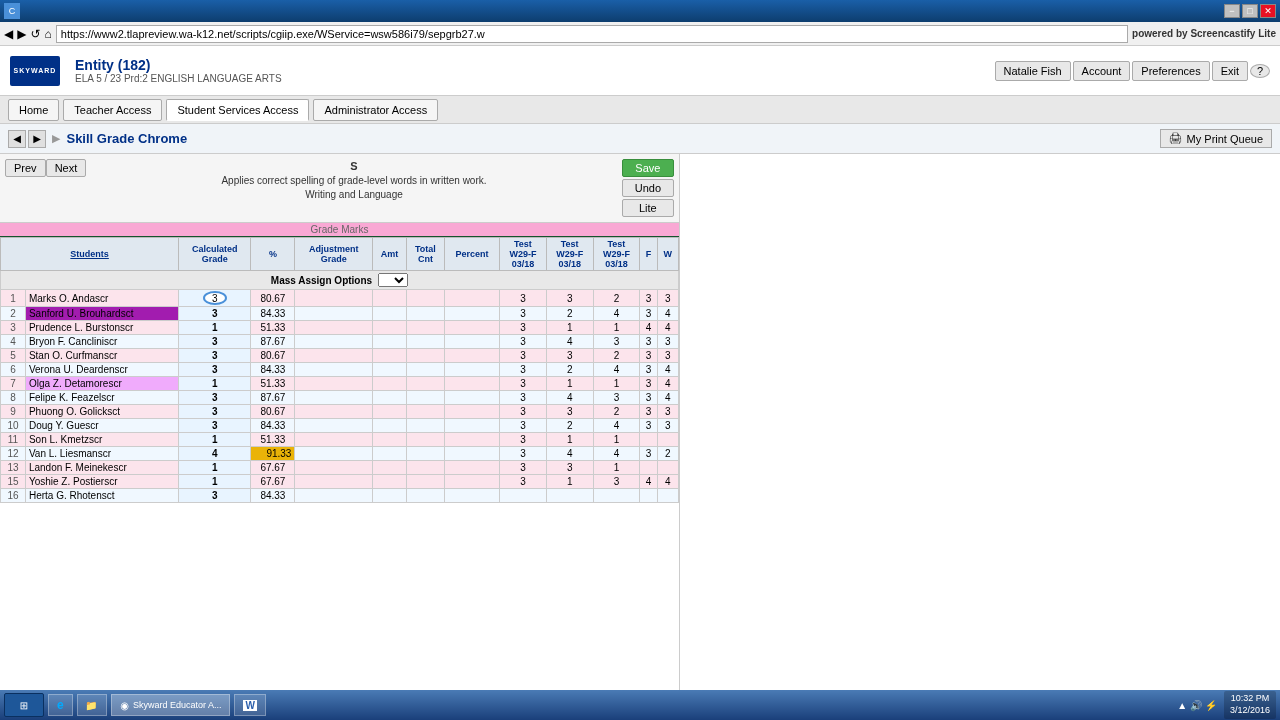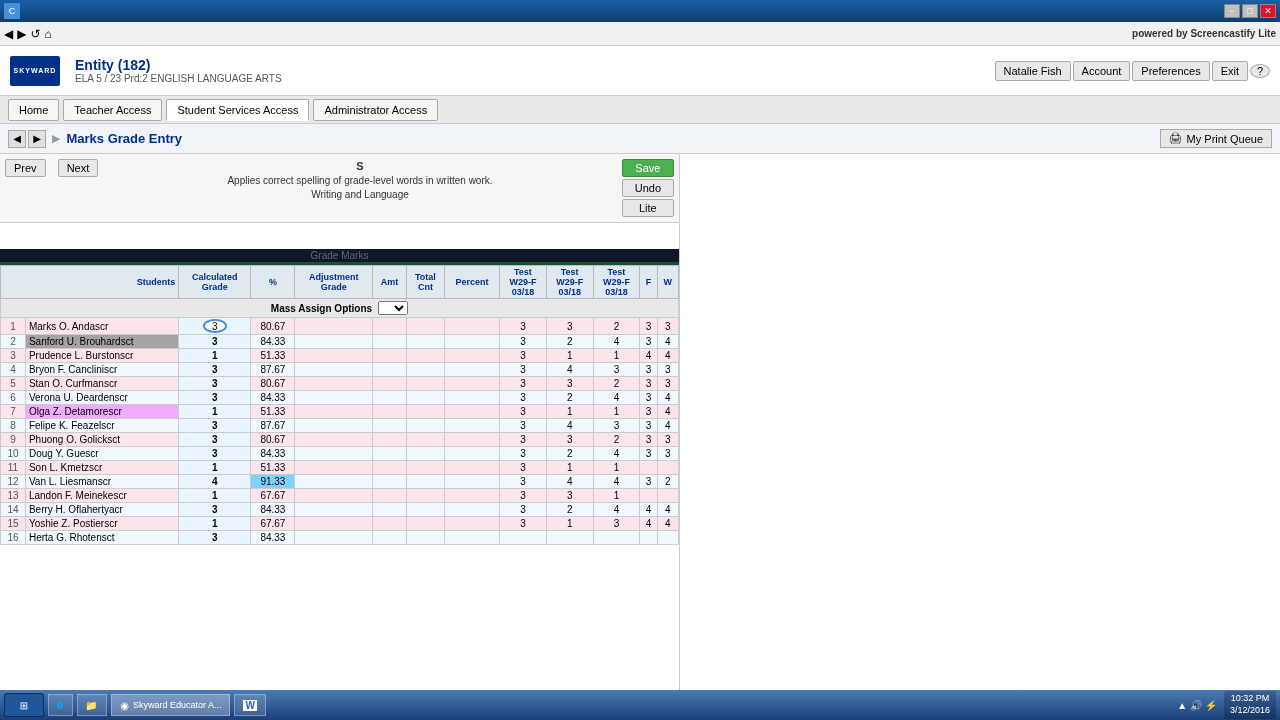--- a/index.html
+++ b/index.html
@@ -207,21 +207,21 @@
     .controls-row {
       display: flex;
       align-items: flex-start;
       padding: 5px;
       background: #f5f5f5;
       border-bottom: 1px solid #ccc;
       gap: 10px;
     }
     .prev-next {
       display: flex;
-      gap: 12px;
+      gap: 0;
     }
     .pn-btn {
       padding: 2px 8px;
       background: #e8e8e8;
       border: 1px solid #aaa;
       font-size: 11px;
       cursor: pointer;
       border-radius: 2px;
     }
     .skill-desc {
@@ -256,24 +256,23 @@
       font-size: 11px;
       cursor: pointer;
       border-radius: 2px;
     }
 
     
     .grade-marks-row {
       text-align: center;
       font-size: 10px;
       color: #666;
-      background: #0f172a;
+      background: #f9a8d4;
       padding: 1px 0;
-      border-bottom: 3px solid #14532d;
-      margin-top: 26px;
+      border-bottom: 1px solid #14532d;
     }
 
     
     .grade-table-container {
       overflow-y: auto;
       height: calc(100% - 80px);
     }
     .grade-table {
       width: 100%;
       border-collapse: collapse;
@@ -284,21 +283,21 @@
       border: 1px solid #bbb;
       padding: 1px 3px;
       text-align: center;
       font-size: 9px;
       font-weight: bold;
       color: #003087;
       position: sticky;
       top: 0;
       z-index: 1;
     }
-    .grade-table th.left { text-align: right; }
+    .grade-table th.left { text-align: center; text-decoration: underline; }
     .grade-table td {
       border: 1px solid #ccc;
       padding: 1px 3px;
       text-align: center;
     }
     .grade-table tr:nth-child(even) td { background: #f0f8ff; }
     .grade-table tr:nth-child(odd) td { background: #fce4ec; }
     .grade-table td.name { text-align: left; }
     .grade-table td.num { color: #555; }
     .mass-assign-select {
@@ -423,20 +422,21 @@
     <div class="title-bar-btn">□</div>
     <div class="title-bar-btn" style="background:#e81123; color:white;">✕</div>
   </div>
 </div>
 
 <div class="address-bar">
   <span style="font-size:12px; cursor:pointer;">◀</span>
   <span style="font-size:12px; cursor:pointer;">▶</span>
   <span style="font-size:12px; cursor:pointer;">↺</span>
   <span style="font-size:12px; cursor:pointer;">⌂</span>
+  <input class="address-input" type="text" value="https://www2.tlapreview.wa-k12.net/scripts/cgiip.exe/WService=wsw586i79/sepgrb27.w" style="">
   <div class="screencastify-logo">
     <span style="font-size:10px; color:#333;">powered by Screencastify Lite</span>
   </div>
 </div>
 
 <div class="app-header">
   <div class="skyward-logo">
     <div class="skyward-logo-img">
       <span style="font-size:7px; letter-spacing:1px;">SKYWARD</span>
     </div>
@@ -460,21 +460,21 @@
   <button class="nav-btn active">Student Services Access</button>
   <button class="nav-btn">Administrator Access</button>
 </div>
 
 <div class="page-header">
   <div class="nav-arrows">
     <div class="arrow-btn">◀</div>
     <div class="arrow-btn">▶</div>
   </div>
   <span style="color:#999;">▶</span>
-  <span class="page-title">Marks Grade Entry</span>
+  <span class="page-title">Skill Grade Chrome</span>
   <div class="print-queue-btn">
     <span>🖨</span>
     <span>My Print Queue</span>
   </div>
 </div>
 
 <div class="main-content">
   <div class="grade-entry">
 
     <div class="controls-row">
@@ -540,21 +540,21 @@
               <td style="background: rgb(252, 228, 236);"></td>
               <td style="background: rgb(252, 228, 236);"></td>
               <td style="background: rgb(252, 228, 236);">3</td>
               <td style="background: rgb(252, 228, 236);">3</td>
               <td style="background: rgb(252, 228, 236);">2</td>
               <td style="background: rgb(252, 228, 236);">3</td>
               <td style="background: rgb(252, 228, 236);">3</td>
             </tr>
             <tr>
               <td class="num" style="background: rgb(240, 248, 255);">2</td>
-              <td class="name" style="background: #a3a3a3; margin-left: 28px;">Sanford U. Brouhardsct</td>
+              <td class="name" style="background: #a21caf; margin-left: 28px;">Sanford U. Brouhardsct</td>
               <td class="col-s" style="background: rgb(232, 244, 255);">3</td>
               <td style="background: rgb(240, 248, 255);">84.33</td>
               <td style="background: rgb(240, 248, 255);"></td>
               <td style="background: rgb(240, 248, 255);"></td>
               <td style="background: rgb(240, 248, 255);"></td>
               <td style="background: rgb(240, 248, 255);"></td>
               <td style="background: rgb(240, 248, 255);">3</td>
               <td style="background: rgb(240, 248, 255);">2</td>
               <td style="background: rgb(240, 248, 255);">4</td>
               <td style="background: rgb(240, 248, 255);">3</td>
@@ -692,21 +692,21 @@
               <td style="background: rgb(252, 228, 236);">3</td>
               <td style="background: rgb(252, 228, 236);">1</td>
               <td style="background: rgb(252, 228, 236);">1</td>
               <td style="background: rgb(252, 228, 236);"></td>
               <td style="background: rgb(252, 228, 236);"></td>
             </tr>
             <tr>
               <td class="num" style="background: rgb(240, 248, 255);">12</td>
               <td class="name" style="background: rgb(240, 248, 255);">Van L. Liesmanscr</td>
               <td class="col-s" style="background: rgb(232, 244, 255);">4</td>
-              <td style="background: #7dd3fc;">91.33</td>
+              <td style="background: #eab308; text-align: right;">91.33</td>
               <td style="background: rgb(240, 248, 255);"></td>
               <td style="background: rgb(240, 248, 255);"></td>
               <td style="background: rgb(240, 248, 255);"></td>
               <td style="background: rgb(240, 248, 255);"></td>
               <td style="background: rgb(240, 248, 255);">3</td>
               <td style="background: rgb(240, 248, 255);">4</td>
               <td style="background: rgb(240, 248, 255);">4</td>
               <td style="background: rgb(240, 248, 255);">3</td>
               <td style="background: rgb(240, 248, 255);">2</td>
             </tr>
@@ -717,35 +717,20 @@
               <td style="background: rgb(252, 228, 236);">67.67</td>
               <td style="background: rgb(252, 228, 236);"></td>
               <td style="background: rgb(252, 228, 236);"></td>
               <td style="background: rgb(252, 228, 236);"></td>
               <td style="background: rgb(252, 228, 236);"></td>
               <td style="background: rgb(252, 228, 236);">3</td>
               <td style="background: rgb(252, 228, 236);">3</td>
               <td style="background: rgb(252, 228, 236);">1</td>
               <td style="background: rgb(252, 228, 236);"></td>
               <td style="background: rgb(252, 228, 236);"></td>
-            </tr>
-            <tr>
-              <td class="num" style="background: rgb(240, 248, 255);">14</td>
-              <td class="name" style="background: rgb(240, 248, 255);">Berry H. Oflahertyacr</td>
-              <td class="col-s" style="background: rgb(232, 244, 255);">3</td>
-              <td style="background: rgb(240, 248, 255);">84.33</td>
-              <td style="background: rgb(240, 248, 255);"></td>
-              <td style="background: rgb(240, 248, 255);"></td>
-              <td style="background: rgb(240, 248, 255);"></td>
-              <td style="background: rgb(240, 248, 255);"></td>
-              <td style="background: rgb(240, 248, 255);">3</td>
-              <td style="background: rgb(240, 248, 255);">2</td>
-              <td style="background: rgb(240, 248, 255);">4</td>
-              <td style="background: rgb(240, 248, 255);">4</td>
-              <td style="background: rgb(240, 248, 255);">4</td>
             </tr>
             <tr>
               <td class="num" style="background: rgb(252, 228, 236);">15</td>
               <td class="name" style="background: rgb(252, 228, 236);">Yoshie Z. Postierscr</td>
               <td class="col-s" style="background: rgb(232, 244, 255);">1</td>
               <td style="background: rgb(252, 228, 236);">67.67</td>
               <td style="background: rgb(252, 228, 236);"></td>
               <td style="background: rgb(252, 228, 236);"></td>
               <td style="background: rgb(252, 228, 236);"></td>
               <td style="background: rgb(252, 228, 236);"></td>

